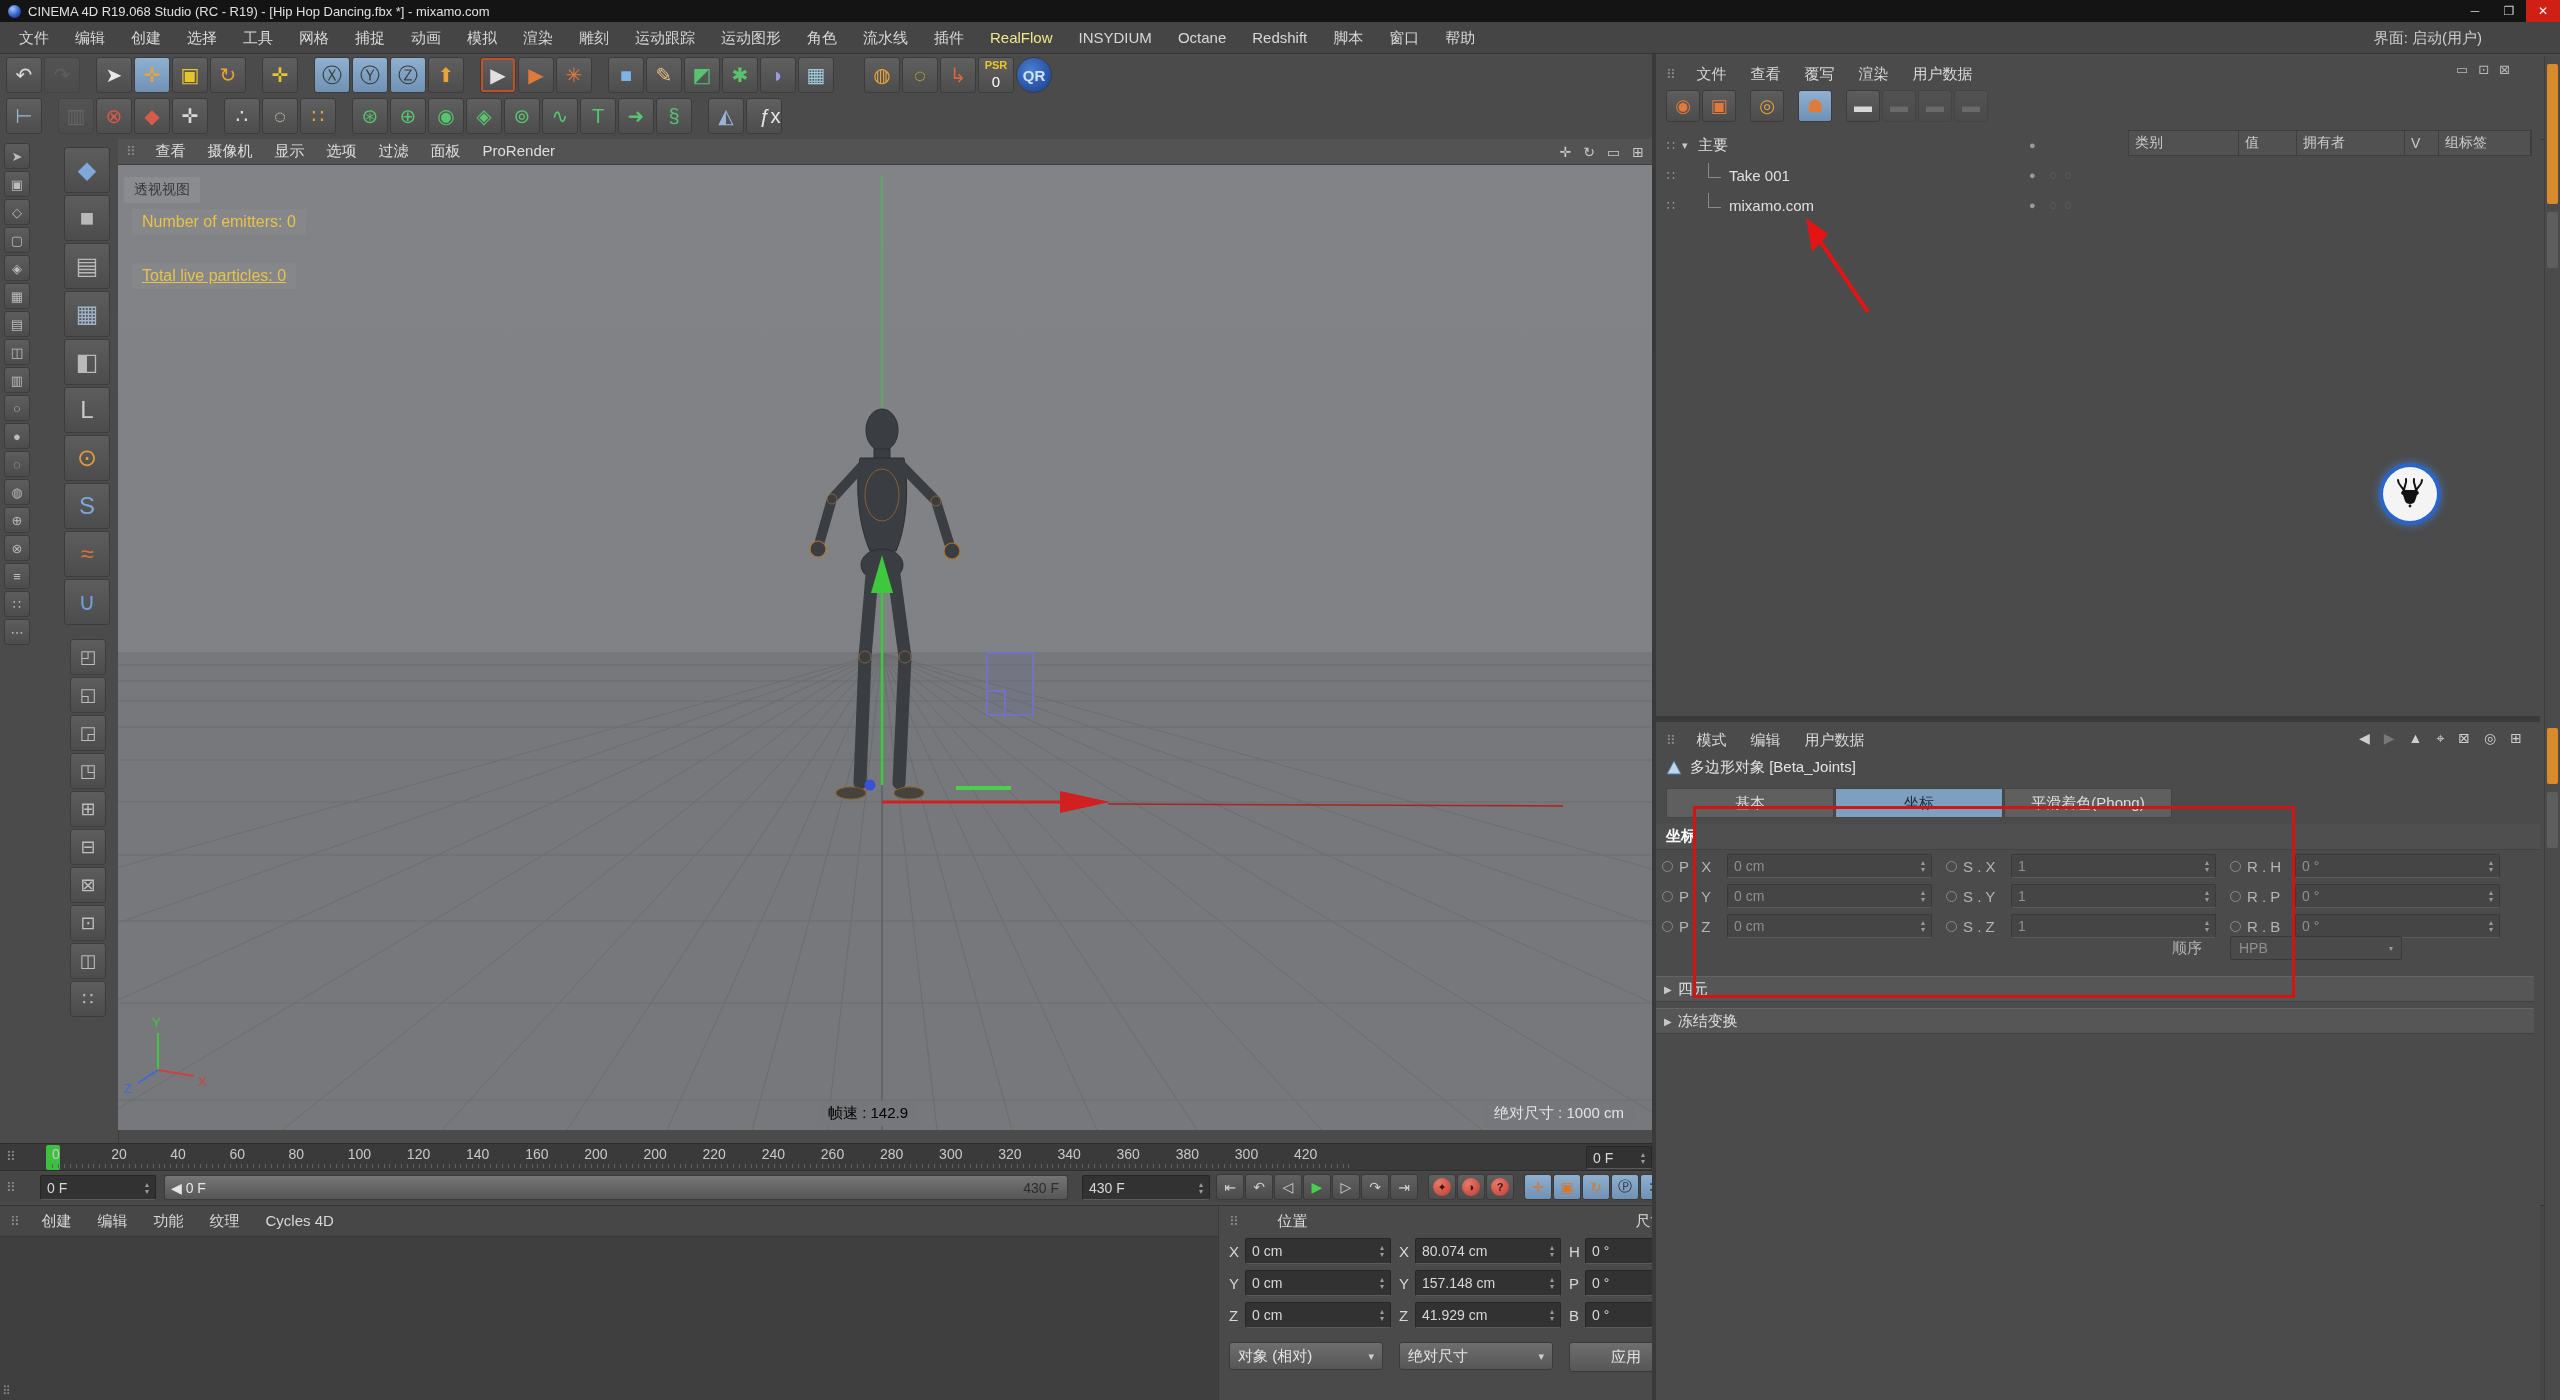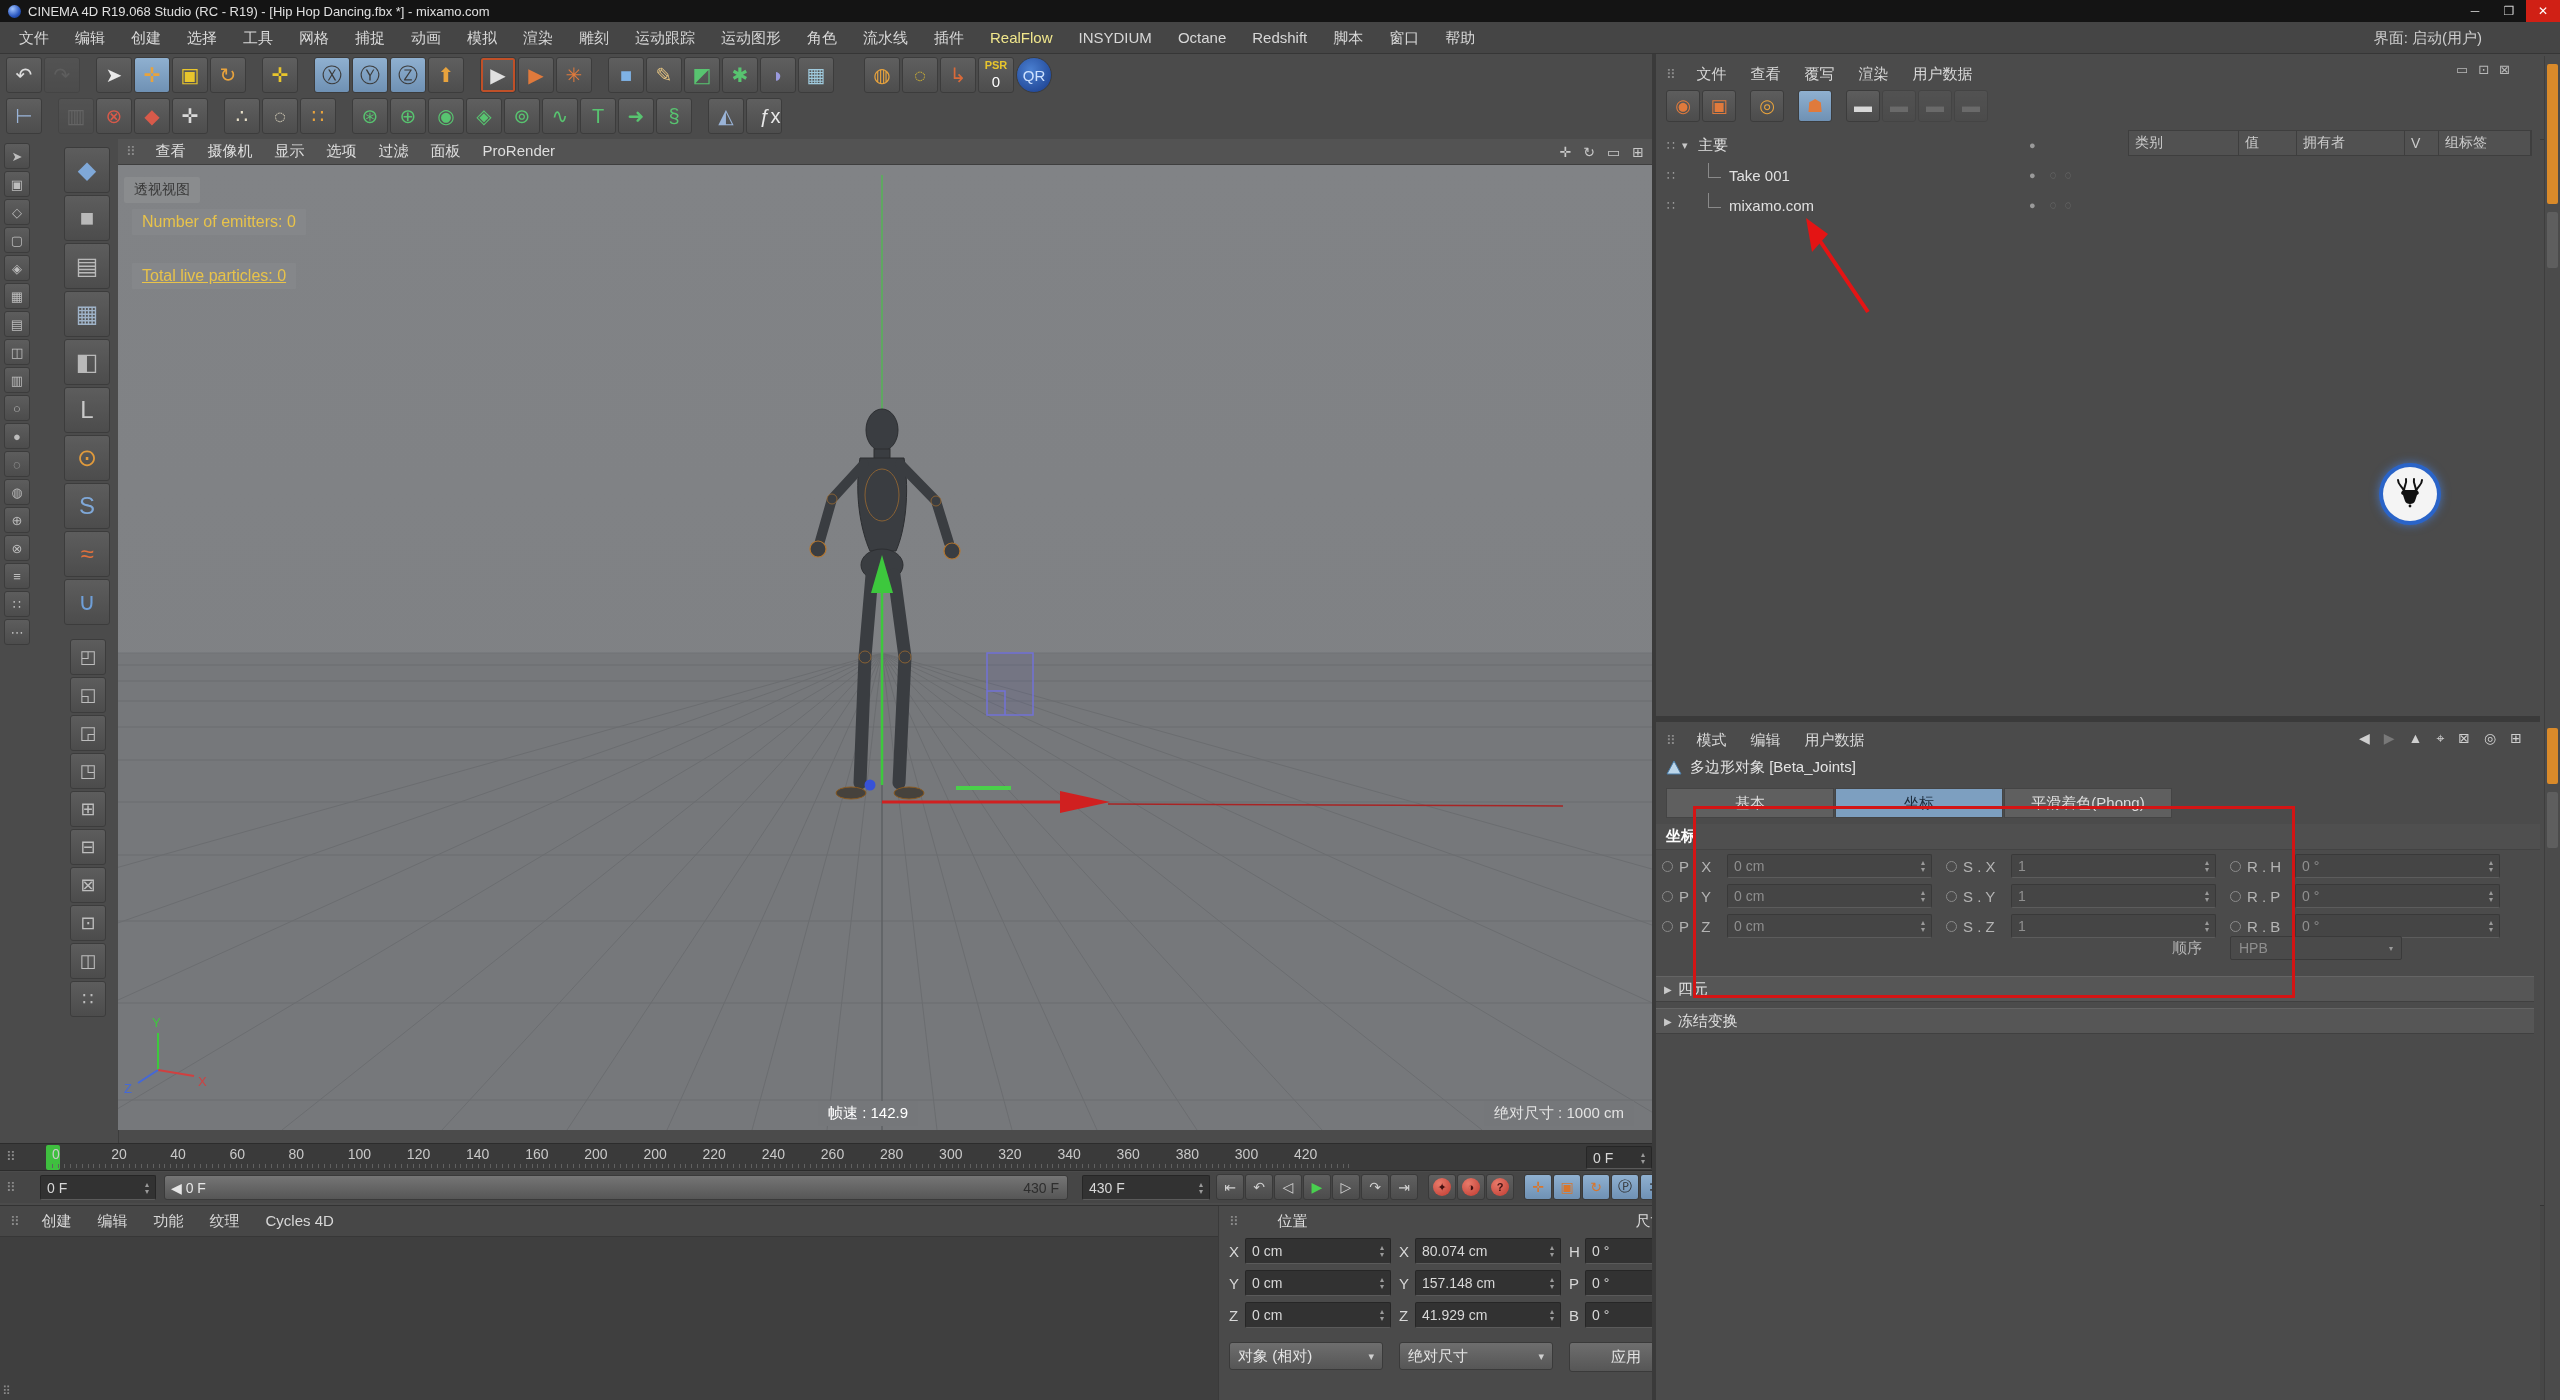--- a/index.html
+++ b/index.html
@@ -29,21 +29,21 @@
   .toolrow{position:absolute;left:6px;display:flex;align-items:center;}
   .tool{width:36px;height:36px;margin-right:2px;border:1px solid #3c3c3c;border-radius:3px;
         background:linear-gradient(#5f5f5f,#4d4d4d);display:flex;align-items:center;justify-content:center;
         font-size:20px;color:#cfcfcf;position:relative;box-sizing:border-box;flex:none;}
   .tool.sel{background:linear-gradient(#8fb0d0,#6f91b4);}
   .tool.dim{opacity:.4;}
   .tool.gap{width:12px;border:none;background:none;}
   .tool.rframe{box-shadow:inset 0 0 0 2px #c05028;}
   .tool .sub{position:absolute;top:1px;left:0;right:0;text-align:center;font-size:11px;font-weight:bold;color:#e8c52c;}
   .tool.psr{font-size:15px;color:#fff;align-items:flex-end;padding-bottom:2px;}
-  .tool.qr{border-radius:50%;background:radial-gradient(circle at 40% 35%,#4a7fd0,#173a8a);color:#cfe2ff;font-size:15px;font-weight:normal;text-align:center;}
+  .tool.qr{border-radius:50%;background:radial-gradient(circle at 40% 35%,#4a7fd0,#173a8a);color:#cfe2ff;font-size:15px;font-weight:bold;text-align:center;}
 
   
   #dock{left:0;top:139px;width:118px;height:1004px;background:#4b4b4b;border-right:1px solid #3c3c3c;}
   .dcol{position:absolute;display:flex;flex-direction:column;}
   .dicon{border:1px solid #3c3c3c;border-radius:3px;background:linear-gradient(#5d5d5d,#4c4c4c);
          display:flex;align-items:center;justify-content:center;color:#bdbdbd;margin-bottom:2px;box-sizing:border-box;flex:none;}
   #dock-strip .dicon{width:26px;height:26px;font-size:13px;}
   #dock-col .dicon{width:46px;height:46px;font-size:24px;}
   #dock-col2 .dicon{width:36px;height:36px;font-size:18px;}
 
@@ -54,21 +54,21 @@
   #vmenu .mitem{padding:0 11px;font-size:15px;color:#dedede;}
   #vmenu-icons{position:absolute;right:8px;top:0;height:26px;display:flex;align-items:center;}
   #vmenu-icons span{margin-left:12px;color:#c8c8c8;font-size:14px;}
   #vcanvas{position:absolute;left:0;top:26px;width:1534px;height:965px;overflow:hidden;
            background:linear-gradient(#818386 0%,#7e8083 100%);}
   #view-label{position:absolute;left:6px;top:12px;background:#8a8c8e;color:#3a3a3a;font-size:14px;
               padding:4px 10px;border-radius:2px;}
   .hudbox{position:absolute;background:#85878a;padding:4px 10px;font-size:16px;color:#e8c34a;border-radius:1px;}
   #hud1{left:14px;top:44px;}
   #hud2{left:14px;top:98px;text-decoration:underline;}
-  #fps{position:absolute;left:700px;top:936px;background:#75777a;color:#ffffff;font-size:15px;padding:3px 10px;}
+  #fps{position:absolute;left:700px;top:936px;background:#75777a;color:#000000;font-size:15px;padding:3px 10px;}
   #gridsize{position:absolute;right:18px;top:936px;background:#75777a;color:#e3e3e3;font-size:15px;padding:3px 10px;}
 
   
   #ruler{left:0;top:1143px;width:1656px;height:28px;background:#3a3a3a;border-top:1px solid #2c2c2c;
          border-bottom:1px solid #2c2c2c;box-sizing:border-box;}
   #playhead{position:absolute;left:46px;top:1px;width:14px;height:25px;background:#3fbf3f;border-radius:2px;}
   #ticks{position:absolute;left:52px;top:2px;display:flex;}
   #ticks .tick{width:59.15px;font-size:14px;color:#c9c9c9;flex:none;}
   #minorticks{position:absolute;left:52px;bottom:2px;width:1300px;height:4px;
       background:repeating-linear-gradient(90deg,#606060 0 1px,transparent 1px 5.92px);}

